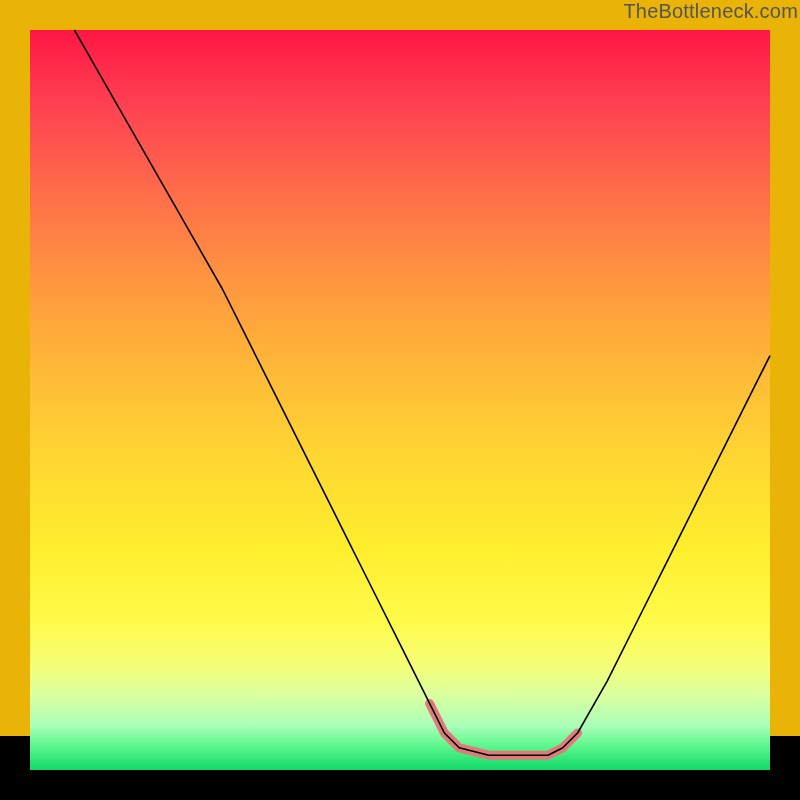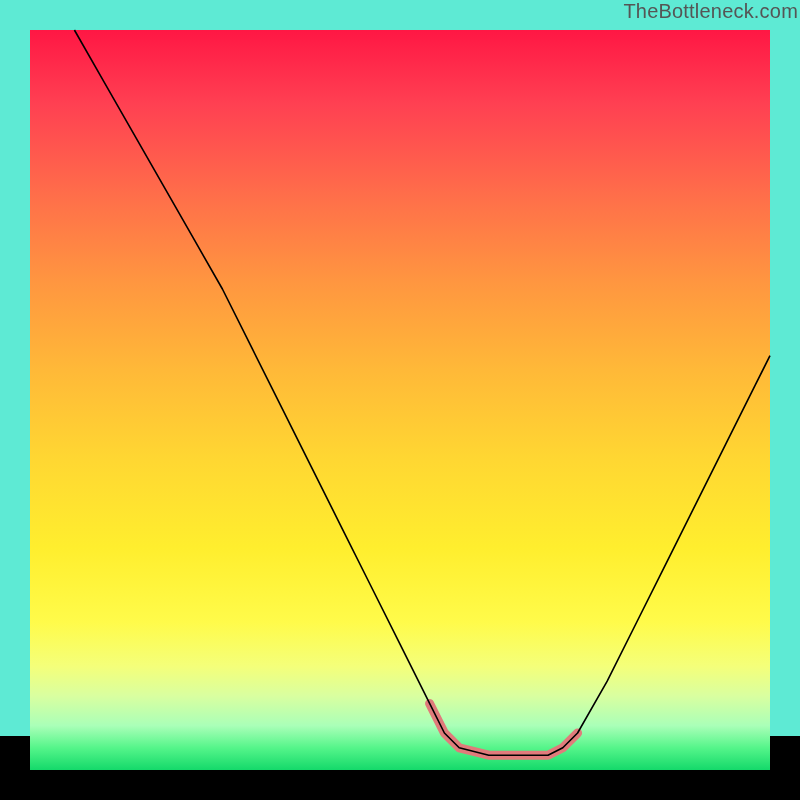--- a/index.html
+++ b/index.html
@@ -1,21 +1,21 @@
 <!DOCTYPE html>
 <html><head>
 <meta charset="utf-8">
 <style>
   * { margin: 0; padding: 0; box-sizing: border-box; }
   html, body { width: 800px; height: 800px; background: #000; overflow: hidden; }
   .stage {
     position: relative;
     width: 800px;
     height: 736px;
-    background: #5eead4;
+    background: #eab308;
   }
   .plot-area {
     position: absolute;
     background: linear-gradient(to bottom,
       #ff1744 0%,
       #ff4052 10%,
       #ff6d4a 22%,
       #ff9640 34%,
       #ffb938 46%,
       #ffd732 58%,

